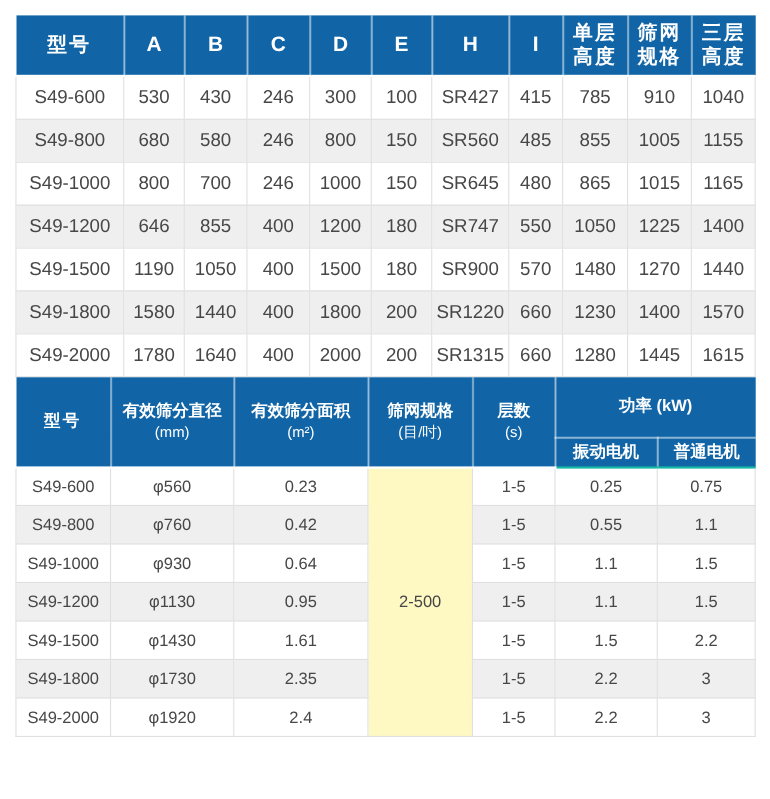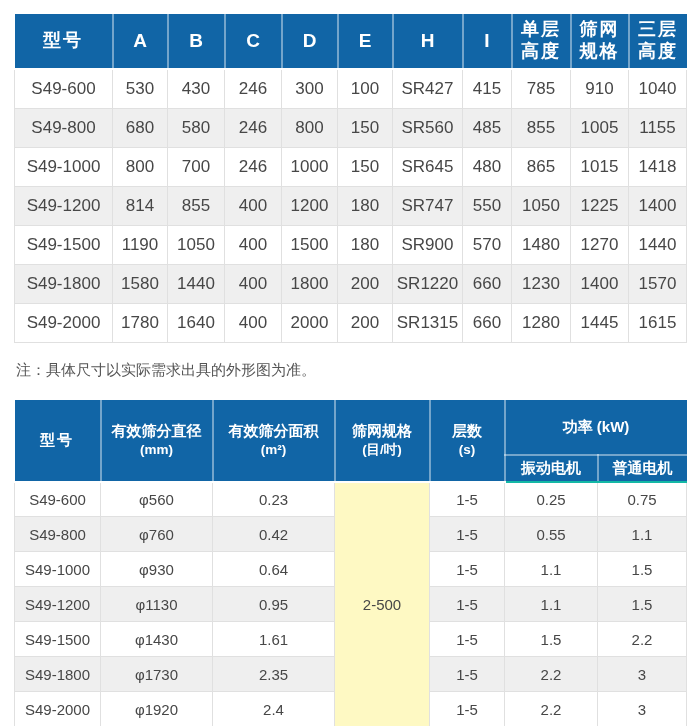--- a/index.html
+++ b/index.html
@@ -58,21 +58,21 @@
   }
 
   
   .t2 th { font-size: 15px; line-height: 1.3; }
   .t2 thead tr.top-row th { height: 55px; }
   .t2 thead th.pwr {
     height: 26px;
     border-bottom: 2px solid rgba(255,255,255,0.42);
   }
   .t2 thead tr.sub-row th { height: 27px; border-bottom: 2px solid #14b8a6; }
-  .t2 th .unit { display: block; font-size: 13.5px; font-weight: 700; }
+  .t2 th .unit { display: block; font-size: 13.5px; font-weight: 400; }
   .t2 th.model-h { letter-spacing: 2px; }
   .t2 td { height: 35px; font-size: 15px; }
 </style>
 </head>
 <body>
 
 <div class="page">
 
   <table class="t1">
     <colgroup>
@@ -134,25 +134,25 @@
           <td>S49-1000</td>
           <td>800</td>
           <td>700</td>
           <td>246</td>
           <td>1000</td>
           <td>150</td>
           <td>SR645</td>
           <td>480</td>
           <td>865</td>
           <td>1015</td>
-          <td>1418</td>
+          <td>1165</td>
         </tr>
         <tr>
           <td>S49-1200</td>
-          <td>814</td>
+          <td>646</td>
           <td>855</td>
           <td>400</td>
           <td>1200</td>
           <td>180</td>
           <td>SR747</td>
           <td>550</td>
           <td>1050</td>
           <td>1225</td>
           <td>1400</td>
         </tr>
@@ -191,21 +191,20 @@
           <td>200</td>
           <td>SR1315</td>
           <td>660</td>
           <td>1280</td>
           <td>1445</td>
           <td>1615</td>
         </tr>
       </tbody>
   </table>
 
-  <p class="note">注：具体尺寸以实际需求出具的外形图为准。</p>
 
   <table class="t2">
     <colgroup>
       <col style="width:86px">
         <col style="width:112px">
         <col style="width:122px">
       <col style="width:95px">
         <col style="width:75px">
         <col style="width:93px">
       <col style="width:89px">

